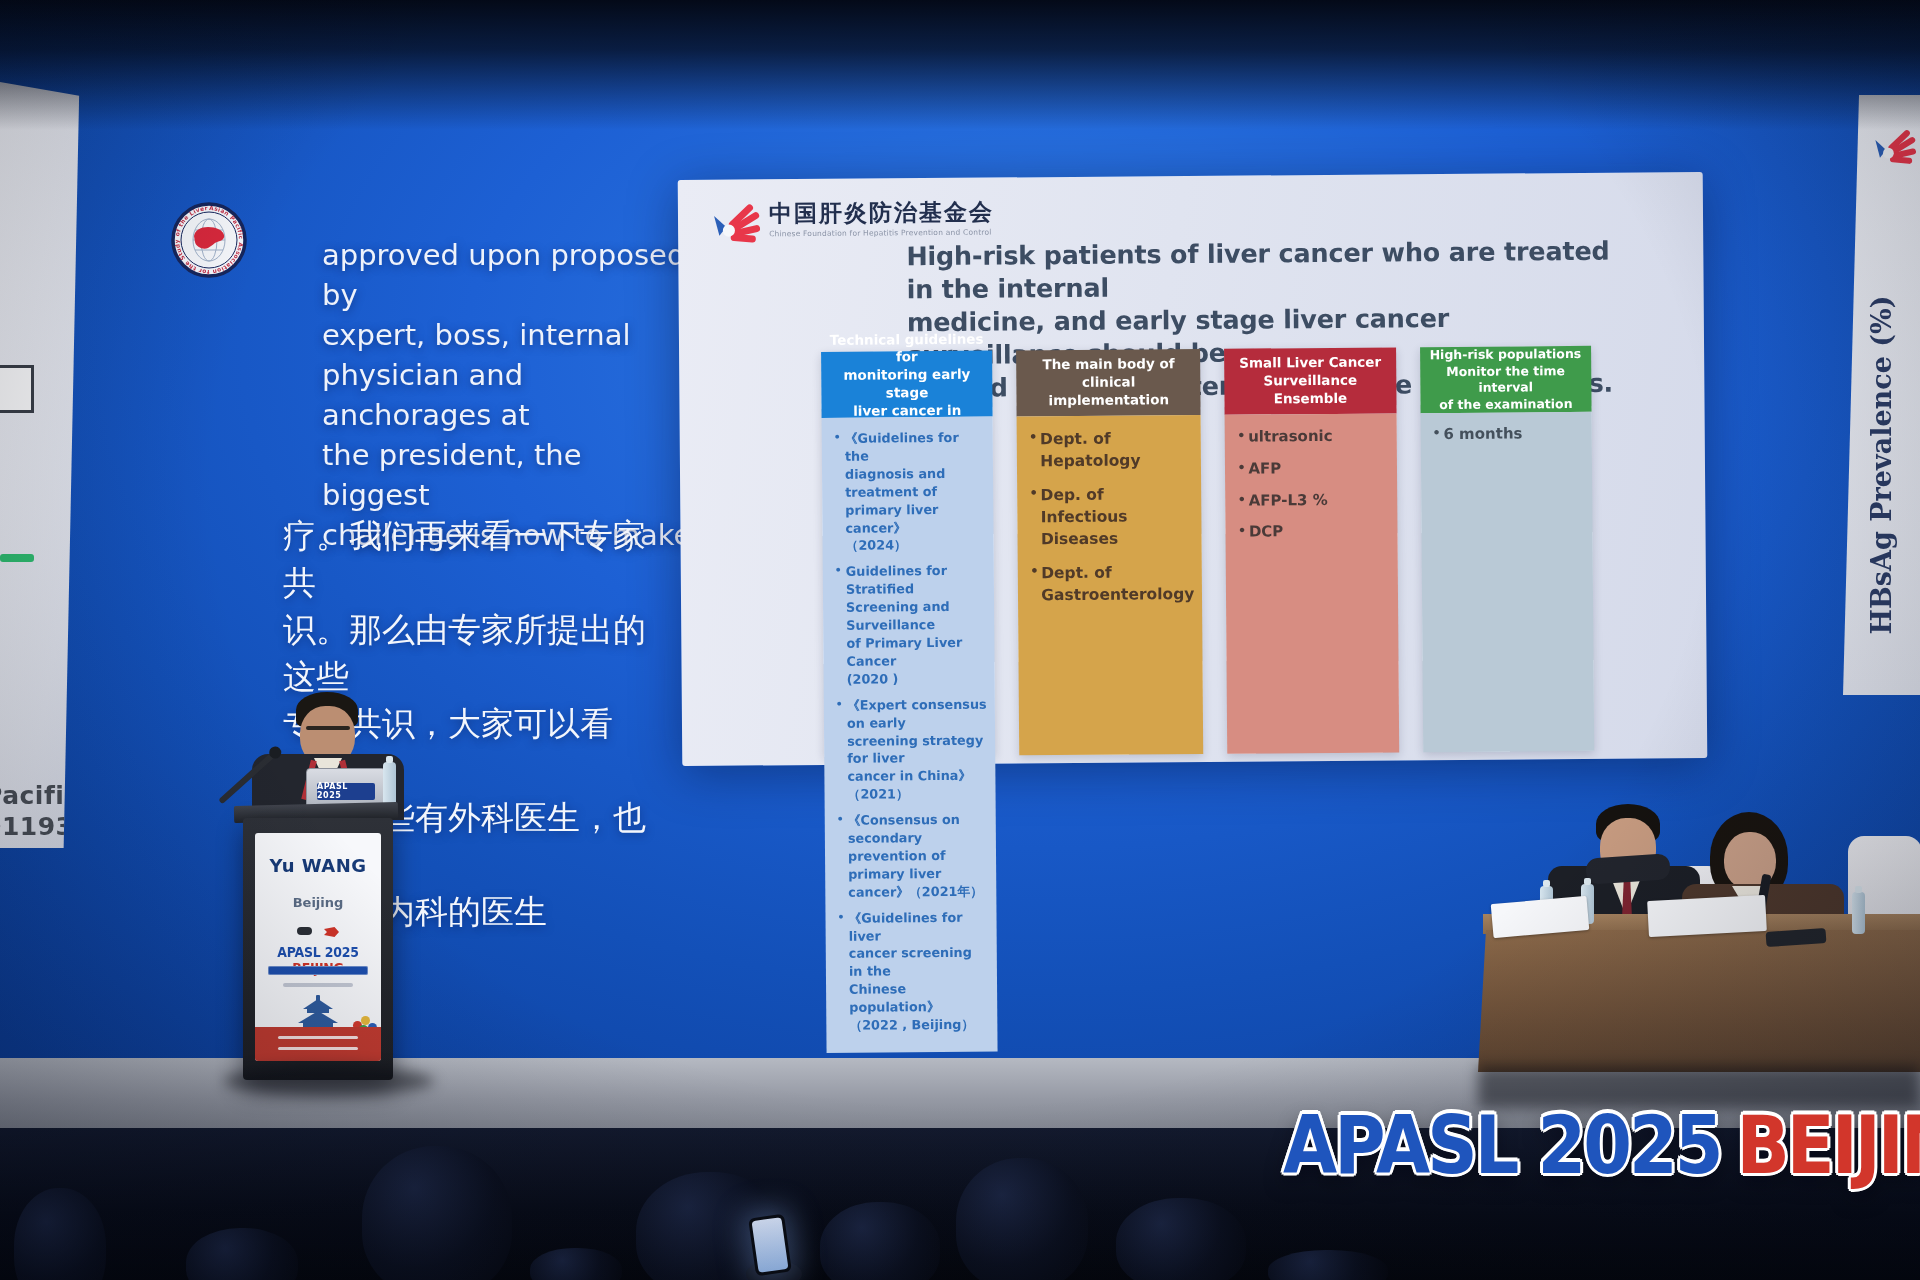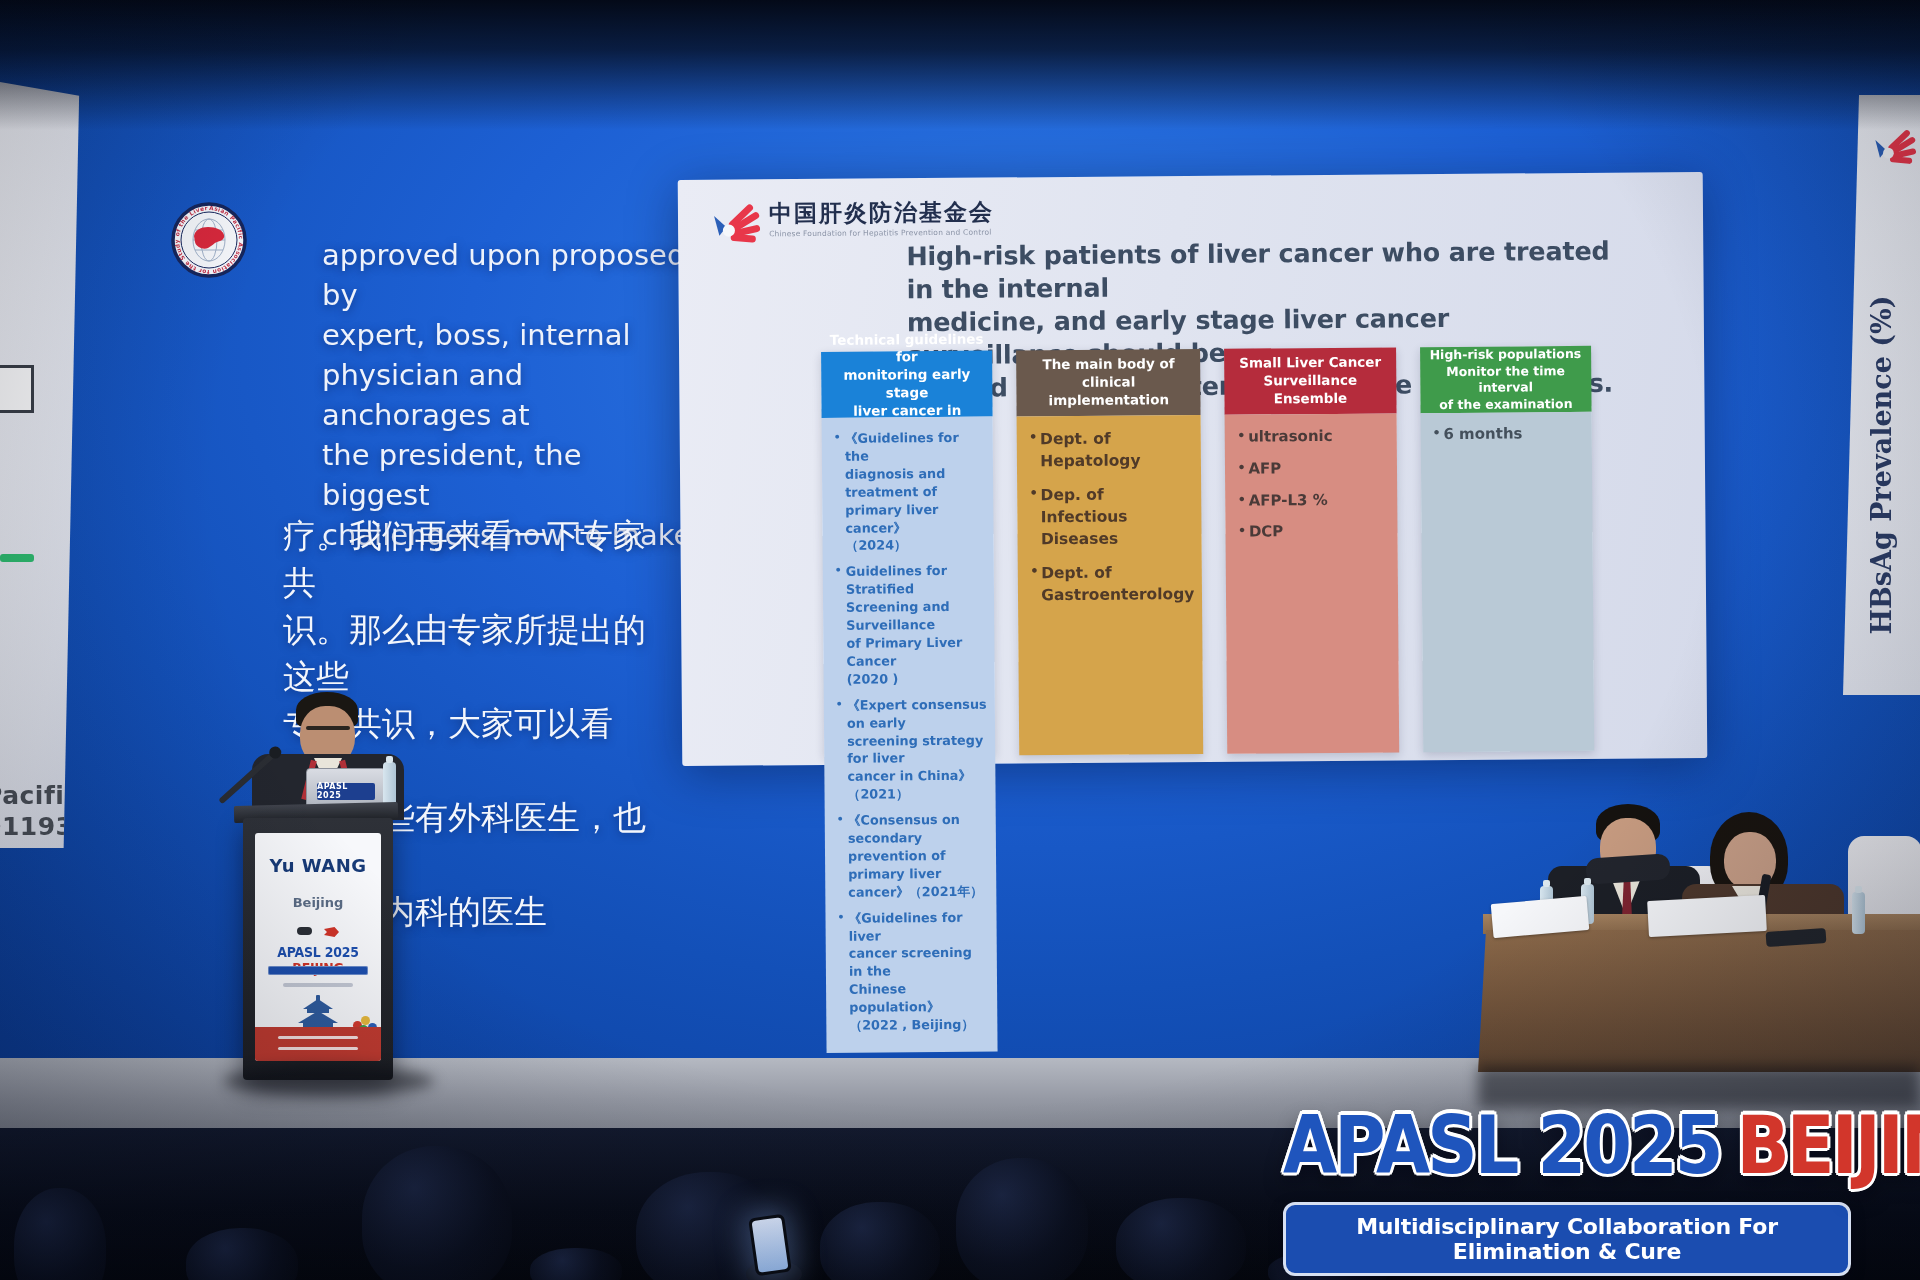--- a/index.html
+++ b/index.html
@@ -363,18 +363,17 @@
   <div class="hand"></div>
   <div class="phone">
     <div class="phone-screen"></div>
   </div>
 
   <div class="brand">
     <div class="brand-title">
       <span class="brand-blue">APASL 2025</span>
       <span class="brand-red">BEIJING</span>
     </div>
-    <div class="brand-tagline">Multidisciplinary Collaboration For Elimination &amp; Cure</div>
   </div>
 
   <div class="wall-top-shade"></div>
   <div class="vignette"></div>
 </div>
 
 </body></html>

